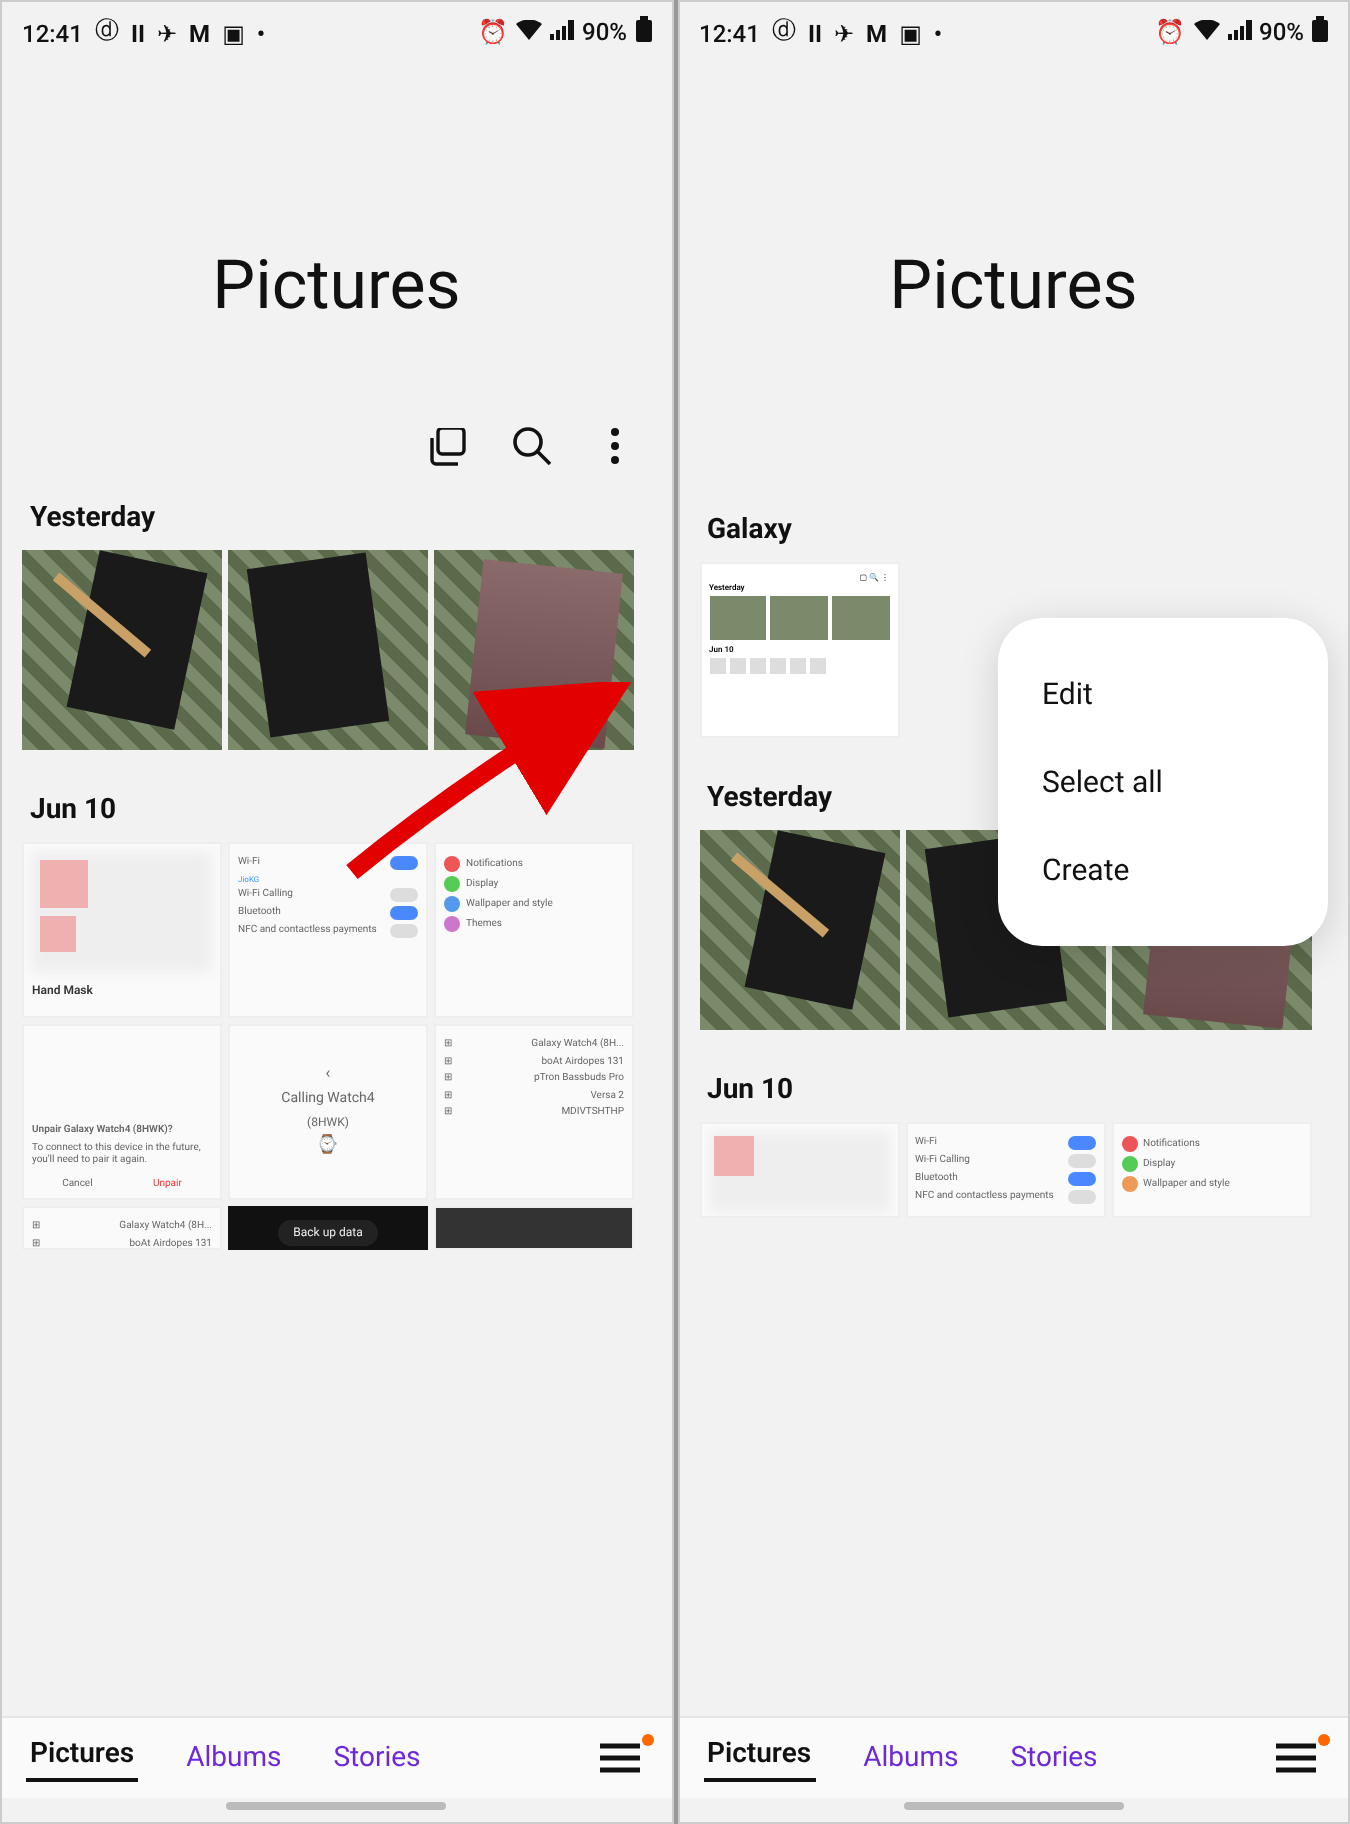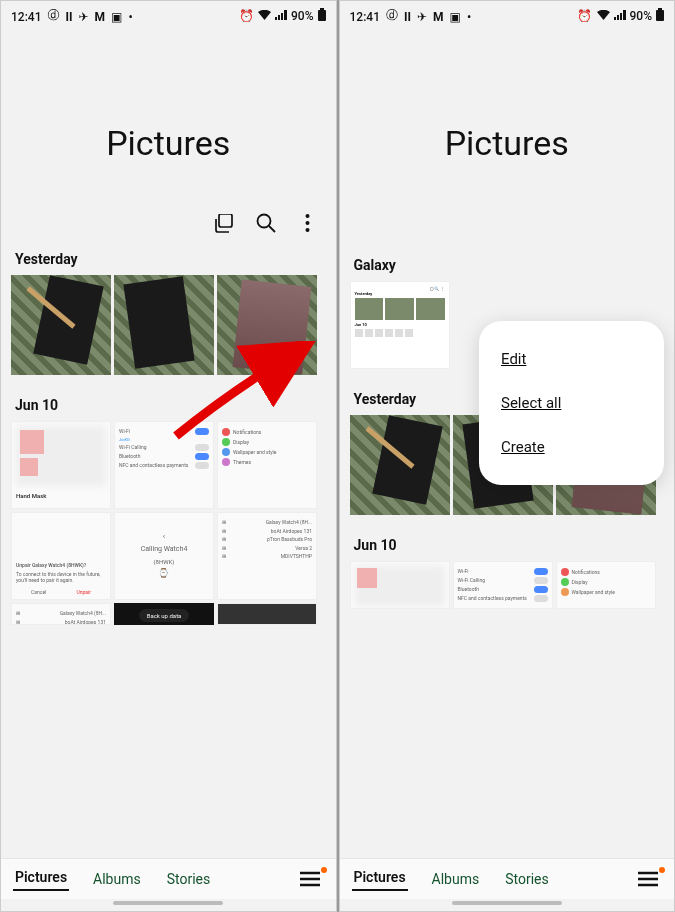--- a/index.html
+++ b/index.html
@@ -40,29 +40,29 @@
   
   .shot { background:#fafafa; border:1px solid #eee; font-size:5px; color:#666; padding:4px; line-height:1.3; }
   .shot .row { display:flex; justify-content:space-between; align-items:center; margin:2px 0; }
   .pill { width:14px; height:7px; border-radius:4px; background:#ddd; }
   .pill.on { background:#4a88ff; }
   .dot { width:8px; height:8px; border-radius:50%; background:#e55; display:inline-block; flex-shrink:0; }
   .dot.g { background:#5c5; } .dot.b { background:#59e; } .dot.p { background:#c7c; } .dot.o { background:#e95; }
 
   
   .tabs { margin-top:auto; display:flex; align-items:flex-end; padding: 6px 12px 8px; gap: 22px; background:#fafafa; border-top:1px solid #e5e5e5; }
-  .tab { font-size:14px; color:#14532d; padding:4px 2px; }
+  .tab { font-size:14px; color:#6d28d9; padding:4px 2px; }
   .tab.active { color:#111; font-weight:600; border-bottom:2px solid #111; }
   .hamb { margin-left:auto; position:relative; padding:4px; }
   .hamb svg { display:block; }
   .notif-dot { position:absolute; top:0; right:-3px; width:6px; height:6px; border-radius:50%; background:#f60; }
   .homebar { width:110px; height:4px; background:#bbb; border-radius:2px; margin:2px auto 6px; }
 
   
-  .menu { position:absolute; right:10px; top:320px; width:185px; background:#fff; border-radius:22px; box-shadow:0 4px 20px rgba(0,0,0,.15); padding:16px 0; z-index:10;text-decoration:underline; }
+  .menu { position:absolute; right:10px; top:308px; width:165px; background:#fff; border-radius:22px; box-shadow:0 4px 20px rgba(0,0,0,.15); padding:16px 0; z-index:10; }
   .menu-item { font-size:15px; color:#111; padding:13px 22px; }
 
   
   .mini { width:100px; height:88px; background:#fff; border:1px solid #eee; font-size:4px; padding:4px; }
   .mini .mrow { display:flex; gap:2px; margin:2px 0; }
   .mini .mt { height:22px; background:#7a8a6a; flex:1; }
   .mini .sq { width:8px; height:8px; background:#ddd; }
 
   
   .arrow { position:absolute; z-index:5; }

